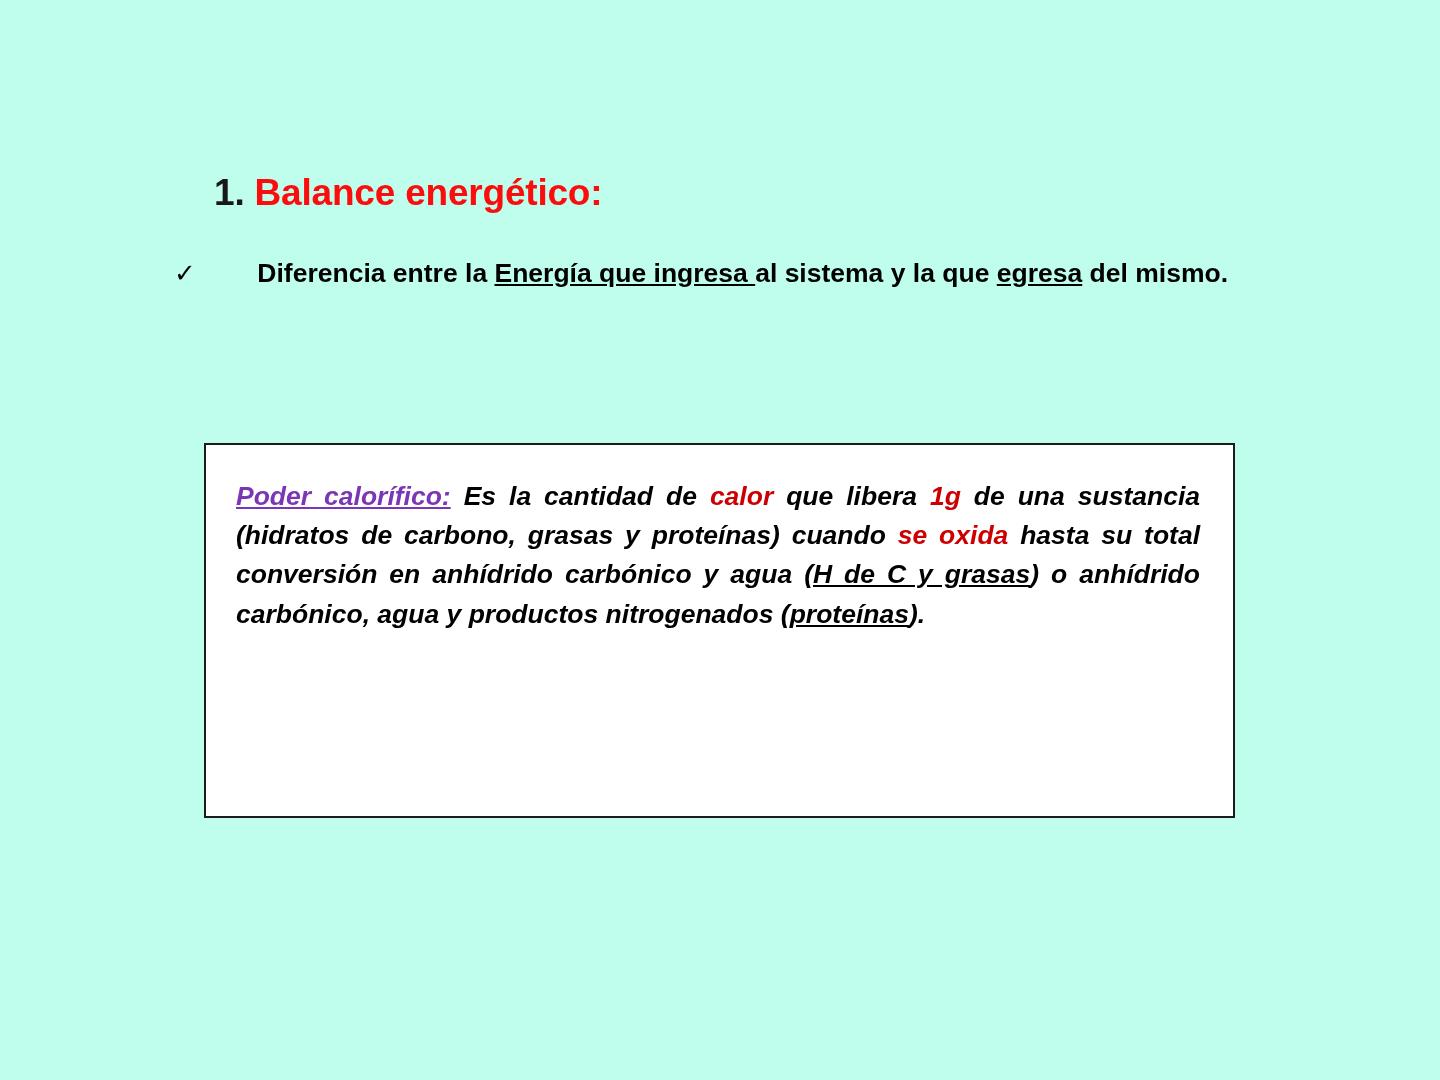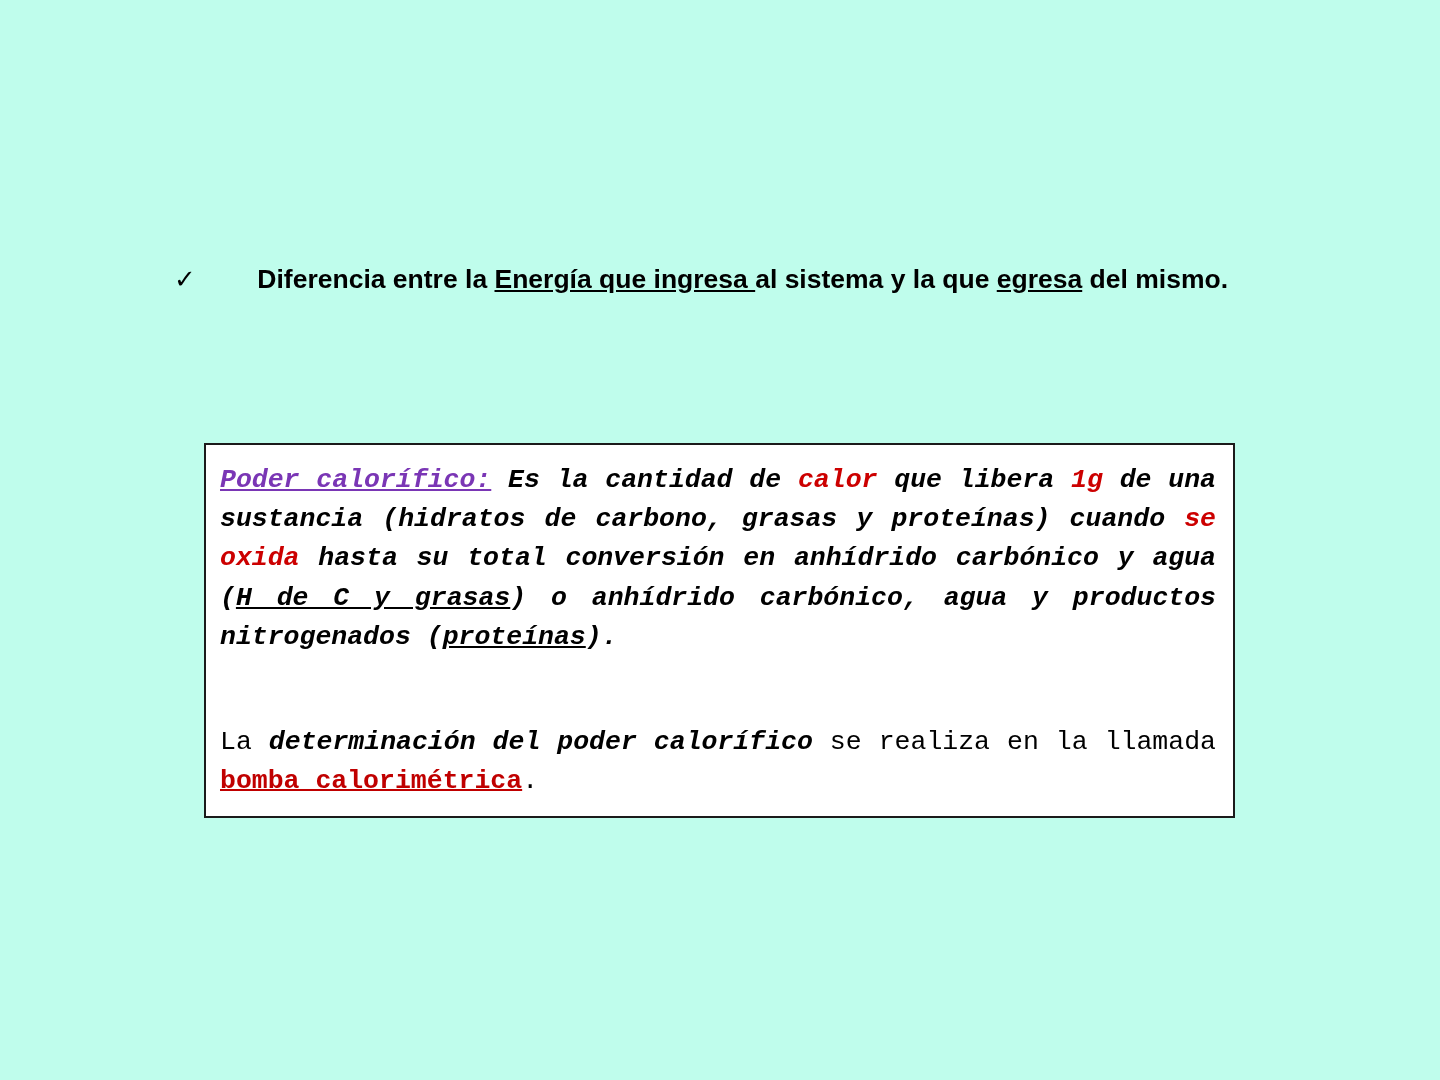--- a/index.html
+++ b/index.html
@@ -39,21 +39,21 @@
   .bullet {
     position: absolute;
     left: 214px;
     width: 1160px;
     font-size: 26.5px;
     font-weight: bold;
     color: #000000;
     line-height: 1.40;
   }
   .bullet-1 {
-    top: 261px;
+    top: 255px;
     text-align: justify;
     text-justify: inter-word;
   }
   .bullet-2 { top: 360px; }
 
   .check {
     display: inline-block;
     width: 36px;
     font-size: 26px;
     font-weight: normal;
@@ -85,22 +85,21 @@
     border: 2px solid #1b1b1b;
     padding: 16px 17px 10px 14px;
   }
 
   .para {
     font-size: 26.5px;
     line-height: 1.48;
     color: #000000;
     text-align: justify;
     text-align-last: left;
-    margin: 0;
-    font-family: Liberation Mono, monospace;
+    margin: 16px;
   }
   .para-1 {
     font-weight: bold;
     font-style: italic;
   }
   .para-2 {
     margin-top: 66px;
     font-weight: normal;
     font-style: normal;
   }
@@ -116,29 +115,31 @@
     font-style: normal;
     text-decoration: underline;
     text-underline-offset: 1px;
   }
 </style>
 </head>
 <body>
 
 <div class="slide">
 
+  <div class="title-block">
+    <span class="title-num">1.</span><span>&nbsp;</span><span class="title-text">Balance energético:</span>
+  </div>
 
   <div class="bullet bullet-1">
     <div class="hang">
       <span class="check">✓</span><span class="bullet-body"><span> Diferencia entre la </span><span class="u">Energía que ingresa </span><span>al sistema y la que </span><span class="u">egresa</span><span> del mismo.</span></span>
     </div>
   </div>
 
 
   <div class="box">
 
     <p class="para para-1"><span class="purple ul-u">Poder calorífico:</span><span> Es la cantidad de </span><span class="red">calor</span><span> que libera </span><span class="red">1g</span><span> de una sustancia (hidratos de carbono, grasas y proteínas) cuando </span><span class="red">se oxida</span><span> hasta su total conversión en anhídrido carbónico y agua (</span><span class="ul-u">H de C y grasas</span><span>) o anhídrido carbónico, agua y productos nitrogenados (</span><span class="ul-u">proteínas</span><span>).</span></p>
 
-    <p class="para para-2"><span>La </span><span class="bi">determinación del poder calorífico</span><span> se realiza en la llamada </span><span class="bomba">bomba calorimétrica</span><span>.</span></p>
 
   </div>
 
 </div>
 
 </body></html>

